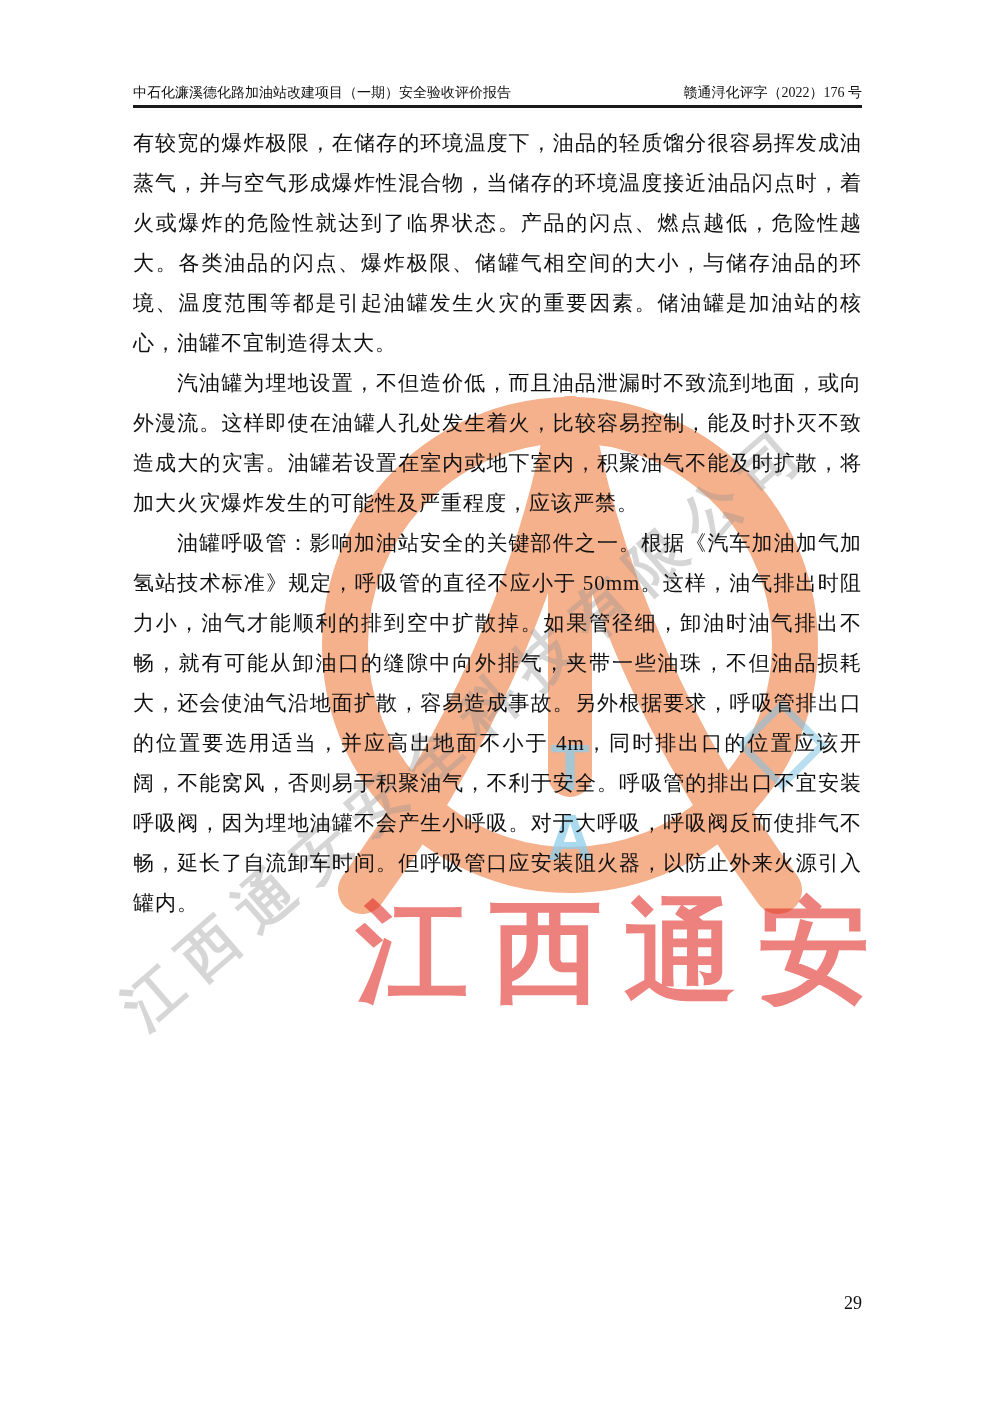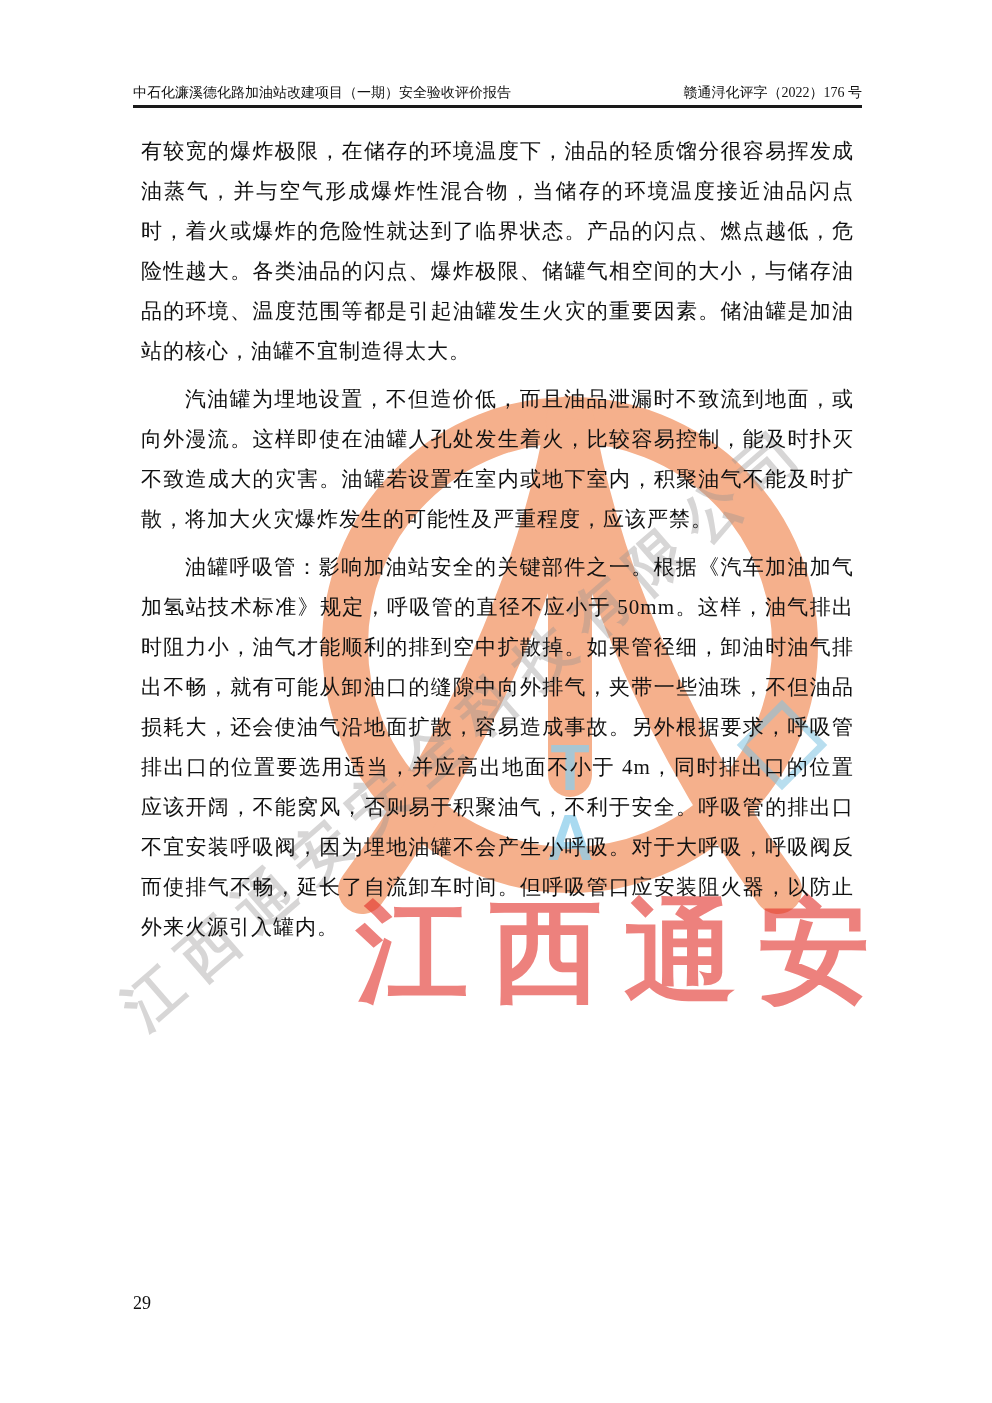--- a/index.html
+++ b/index.html
@@ -48,25 +48,25 @@
   .page-header .num { font-weight:normal; }
   .header-rule {
     position:absolute; left:133px; top:105px; width:729px; height:0;
     border-top:3px solid #1a1a1a;
   }
   .body-text {
     position:absolute; left:133px; top:123px; width:729px;
     font-size:21px; line-height:40px; letter-spacing:1px;
     text-align:justify; text-justify:inter-ideograph;
   }
-  .body-text p { margin:8px; }
+  .body-text p { margin:0; }
   .body-text p.indent { text-indent:44px; }
   .page-footer {
     position:absolute; left:133px; top:1293px; width:729px;
-    text-align:left; font-size:18px;
+    text-align:right; font-size:18px;
   }
 </style>
 </head>
 <body>
 
 <div class="page">
 
   <div class="wm-layer">
     <svg class="wm-logo" viewBox="0 0 600 600" xmlns="http://www.w3.org/2000/svg">
       <g stroke="#f5b08c" fill="none" stroke-linecap="round">

